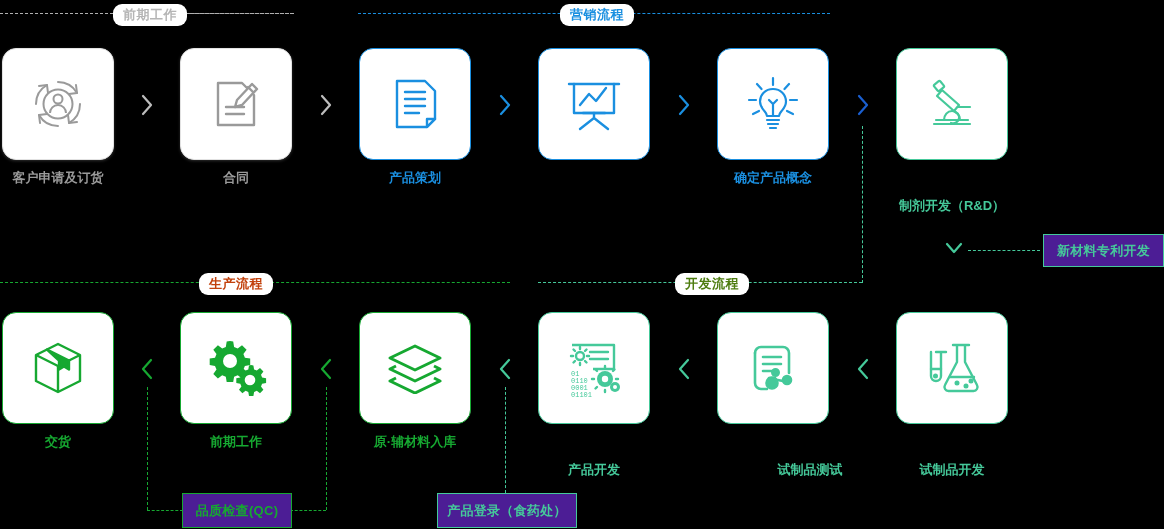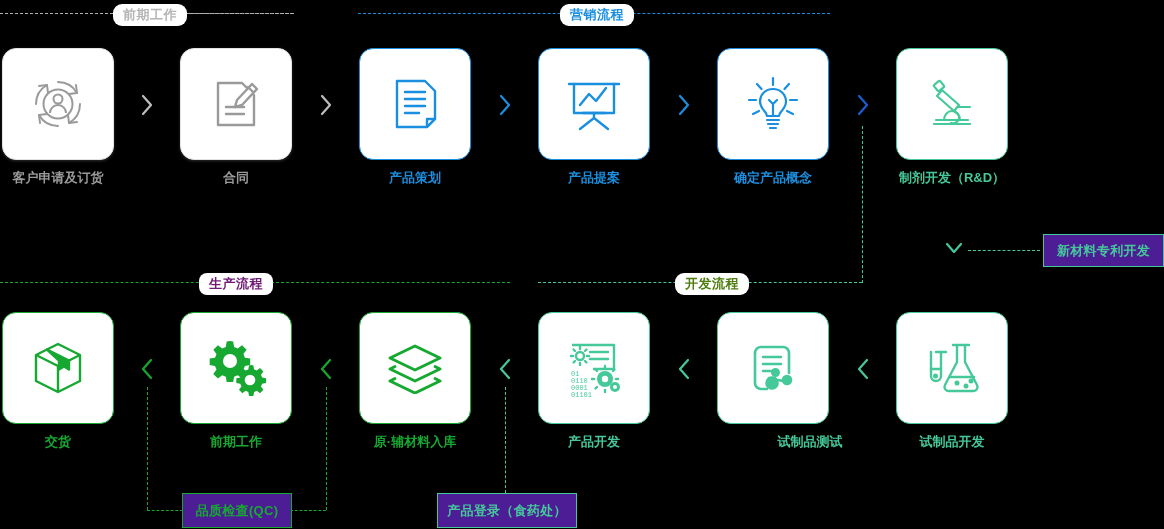--- a/index.html
+++ b/index.html
@@ -12,39 +12,39 @@
   .rule.gray{border-top-color:#b0b0b0;}
   .rule.blue{border-top-color:#1a8fe0;}
   .rule.green{border-top-color:#16a831;}
   .rule.teal{border-top-color:#45c99a;}
 
   .pill{position:absolute;background:#fff;border-radius:9px;
         padding:3px 10px 4px;font-size:13px;font-weight:bold;
         line-height:15px;white-space:nowrap;letter-spacing:.5px;}
   .pill.gray{color:#b5b5b5;}
   .pill.blue{color:#1a8fe0;}
-  .pill.green{color:#701a75;border-radius:8px;}
+  .pill.green{color:#c2410c;}
   .pill.teal{color:#4d7c0f;}
 
   
   .card{position:absolute;width:112px;height:112px;background:#fff;
         border-radius:14px;box-sizing:border-box;
         display:flex;align-items:center;justify-content:center;}
   .card.gray{border:1px solid #e2e2e2;box-shadow:0 1px 3px rgba(255,255,255,.18);}
   .card.blue{border:1.5px solid #1a8fe0;}
   .card.green{border:1.5px solid #16a831;}
   .card.teal{border:1.5px solid #45c99a;}
   .card svg{display:block;}
 
   .clabel{position:absolute;width:160px;text-align:center;
           font-size:13px;font-weight:bold;line-height:16px;white-space:nowrap;}
   .clabel.gray{color:#9a9a9a;}
   .clabel.blue{color:#1a8fe0;}
   .clabel.green{color:#16a831;}
-  .clabel.teal{color:#45c99a;}
+  .clabel.teal{color:#45c99a;margin-top:28px;}
 
   
   .chev{position:absolute;width:16px;height:24px;}
 
   
   .note{position:absolute;background:#4c1d95;box-sizing:border-box;
         display:flex;align-items:center;justify-content:center;
         font-size:13px;font-weight:bold;white-space:nowrap;letter-spacing:.3px;}
   .note.green{border:1px solid #16a831;color:#16a831;}
   .note.teal{border:1px solid #45c99a;color:#45c99a;}
@@ -119,21 +119,20 @@
     <span>
       <svg width="62" height="58" viewBox="0 0 62 58" fill="none" stroke="#1a8fe0" stroke-width="2.4" stroke-linecap="round" stroke-linejoin="round">
         <path d="M6 9h50"></path>
         <path d="M11 9v29h40V9"></path>
         <path d="M17 30l9-11 7 7 10-13"></path>
         <path d="M20 38h22"></path>
         <path d="M31 38v5M31 43 17 54M31 43l14 11"></path>
       </svg>
     </span>
   </div>
-  <div class="clabel blue" style="left:514px;top:170px;">产品提案</div>
 
   <div class="card blue" style="left:717px;top:48px;">
     <span>
       <svg width="60" height="60" viewBox="0 0 60 60" fill="none" stroke="#1a8fe0" stroke-width="2.2" stroke-linecap="round" stroke-linejoin="round">
         <path d="M30 4v7M14 10l4.5 5M46 10l-4.5 5M6 26h7M54 26h-7M10 40l6-3M50 40l-6-3"></path>
         <path d="M30 15c-7.7 0-13 5.6-13 12.5 0 4.6 2.6 7.4 4.6 9.8 1.4 1.7 2.4 3 2.4 4.7h12c0-1.7 1-3 2.4-4.7 2-2.4 4.6-5.2 4.6-9.8C43 20.6 37.7 15 30 15z"></path>
         <path d="M24 46h12M25 50h10M27 54h6"></path>
         <path d="M30 42V30M30 30l-4-4M30 30l4-4"></path>
       </svg>
     </span>

